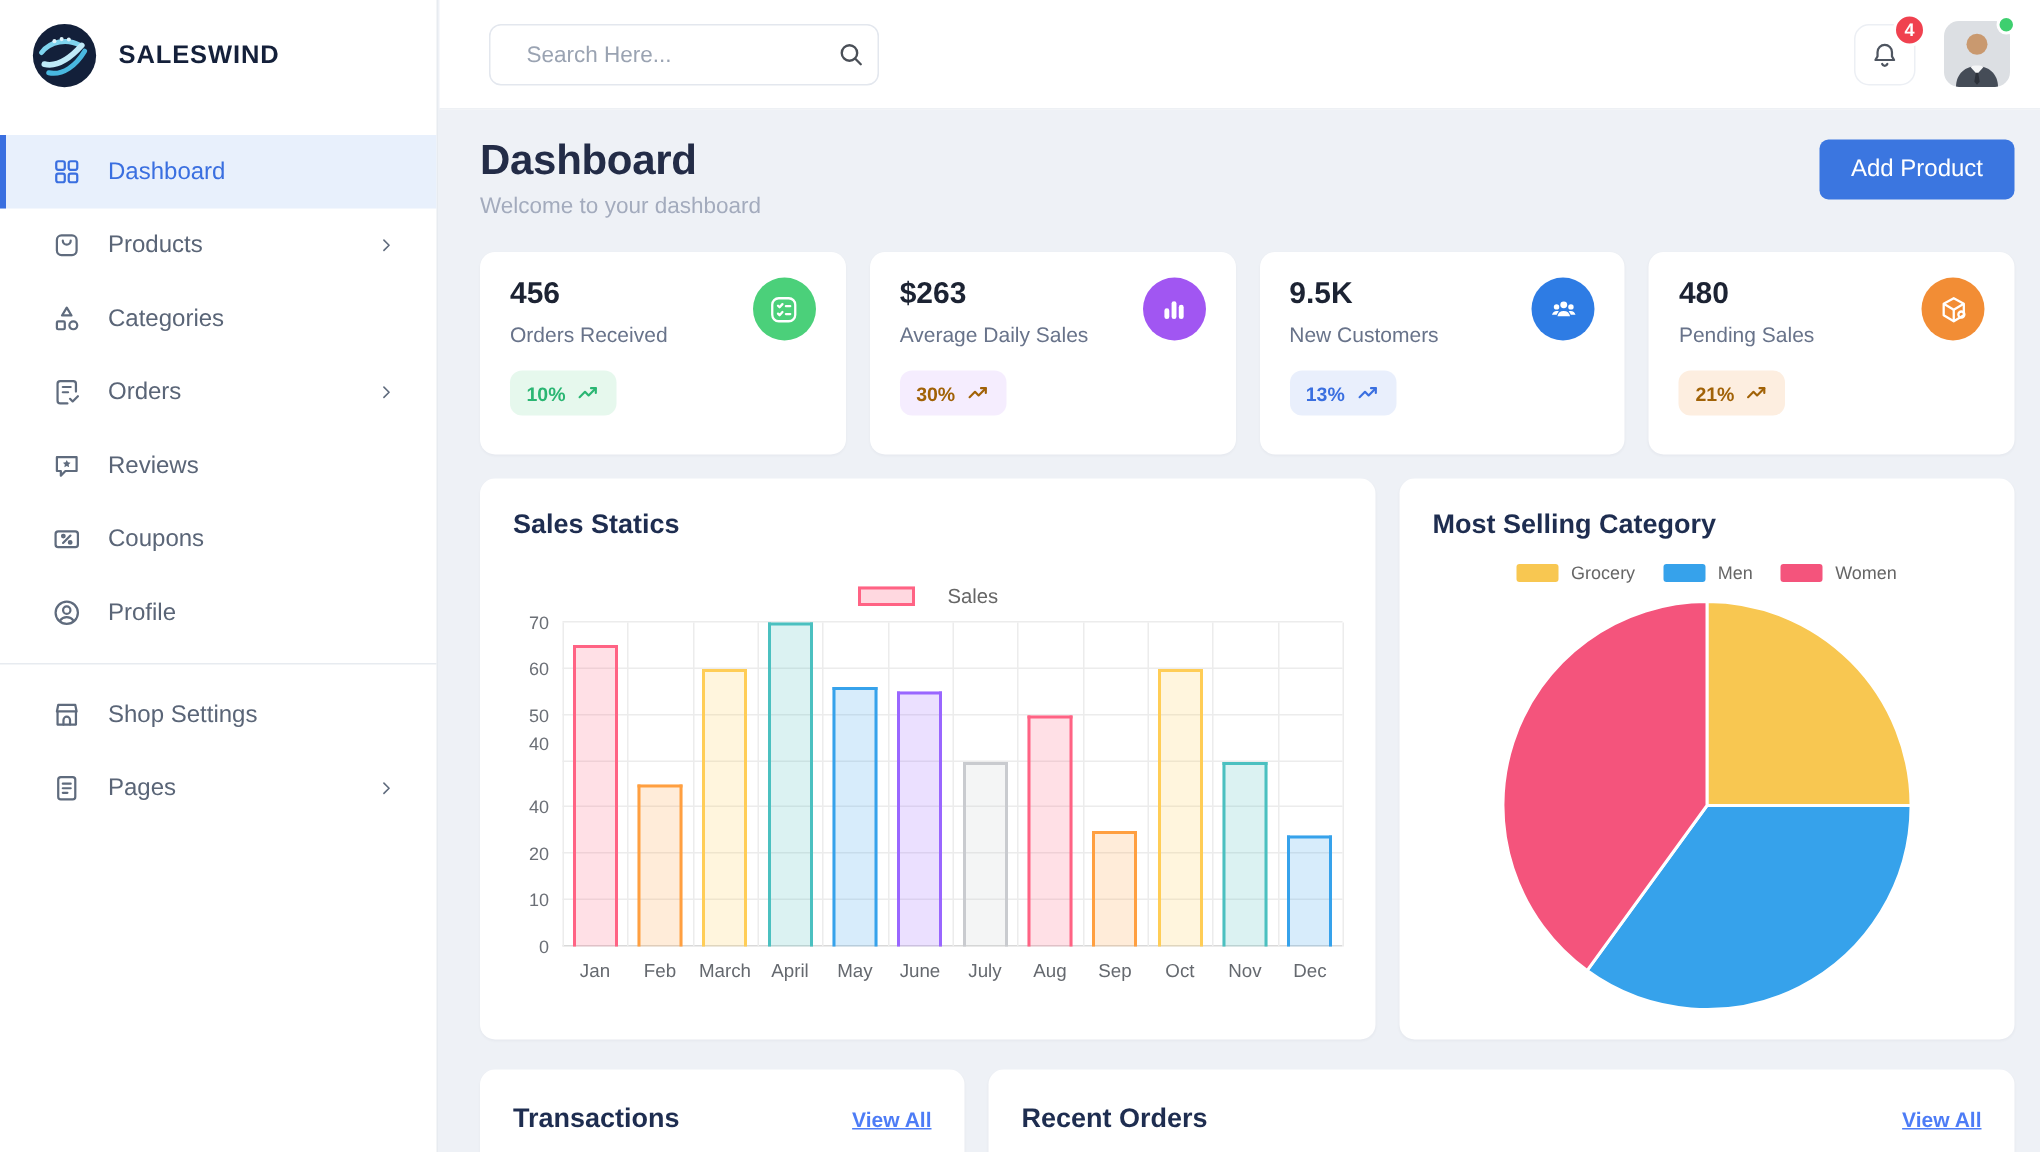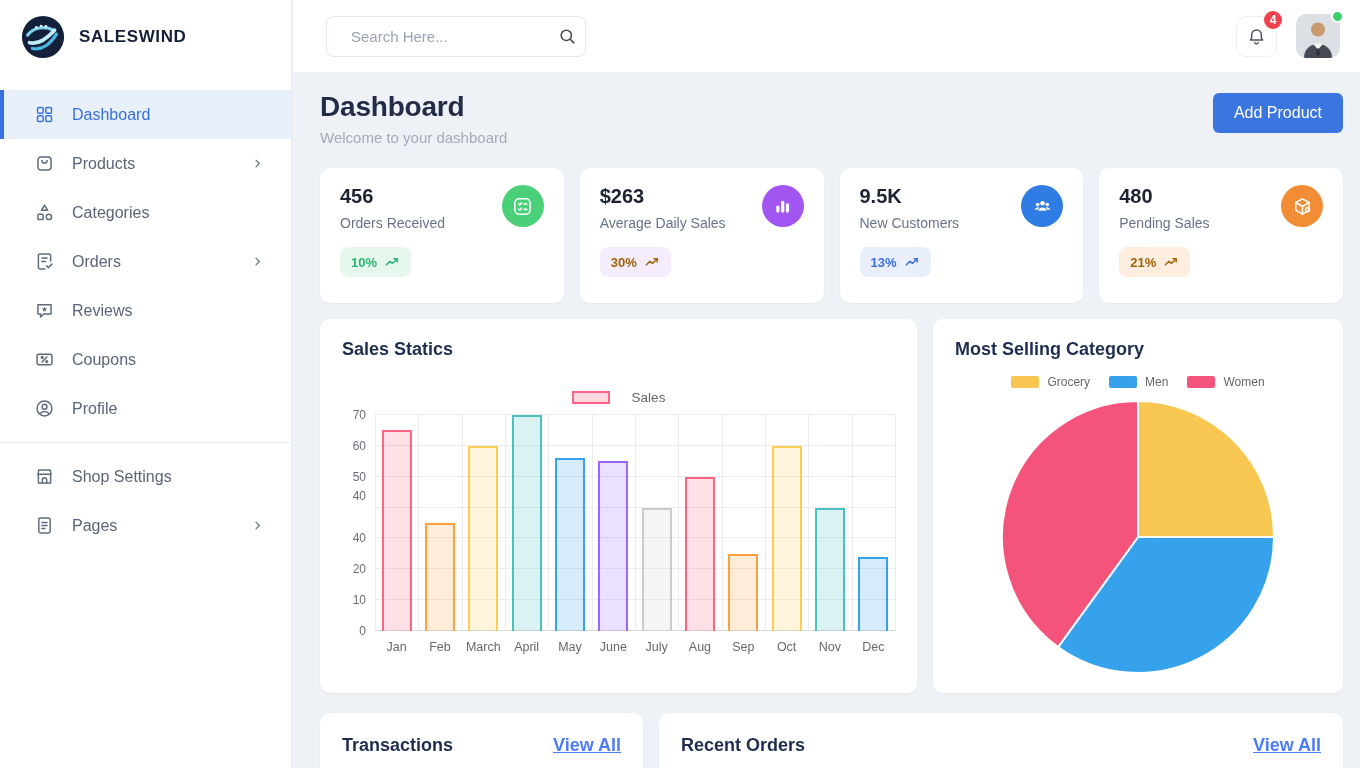--- a/index.html
+++ b/index.html
@@ -75,21 +75,21 @@
   .legend-pie { display:flex; justify-content:center; align-items:center; gap:19px; margin-top:15px; }
   .legend-pie .item { display:flex; align-items:center; gap:8px; }
   .legend-pie .box { width:28px; height:12px; border-radius:2px; }
   .legend-pie .lab { font-size:12px; color:#666; }
   .pie-wrap { display:flex; justify-content:center; margin-top:9px; }
 
   .bottom-row { display:flex; gap:16px; margin-top:20px; }
   .trans-card { width:323px; height:140px; padding:22px 22px; }
   .orders-card { flex:1; height:140px; padding:22px 22px; }
   .sec-head { display:flex; align-items:center; justify-content:space-between; }
-  .view-all { font-size:18px; font-weight:700; color:#4d7cf6; text-decoration:underline; cursor:pointer; }
+  .view-all { font-size:14px; font-weight:700; color:#4d7cf6; text-decoration:underline; cursor:pointer; }
 </style>
 </head>
 <body>
 
 <aside class="sidebar">
   <div class="logo-row">
     <span style="display:flex;">
       <svg viewBox="0 0 48 48" width="46" height="46">
         <circle cx="24" cy="24" r="22" fill="#13203a"></circle>
         <path d="M8 22c6-8 18-10 27-5" stroke="#7fd4ee" stroke-width="3.4" fill="none" stroke-linecap="round"></path>

